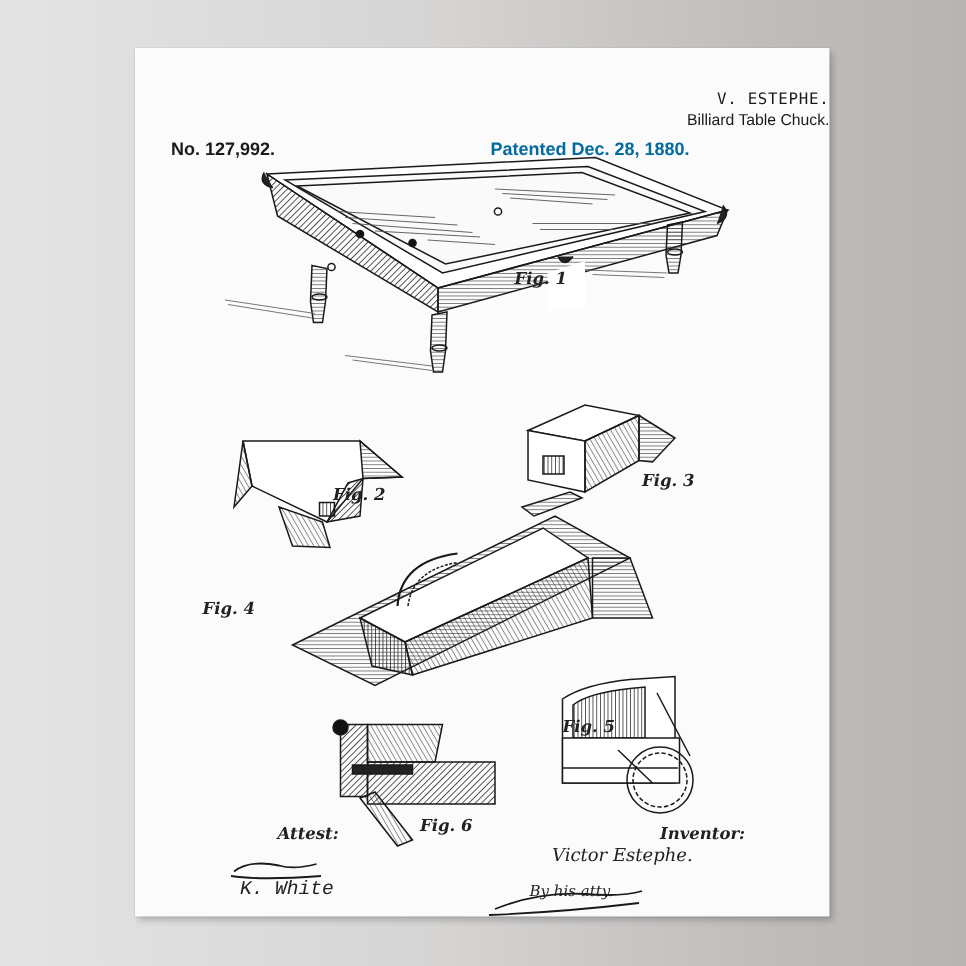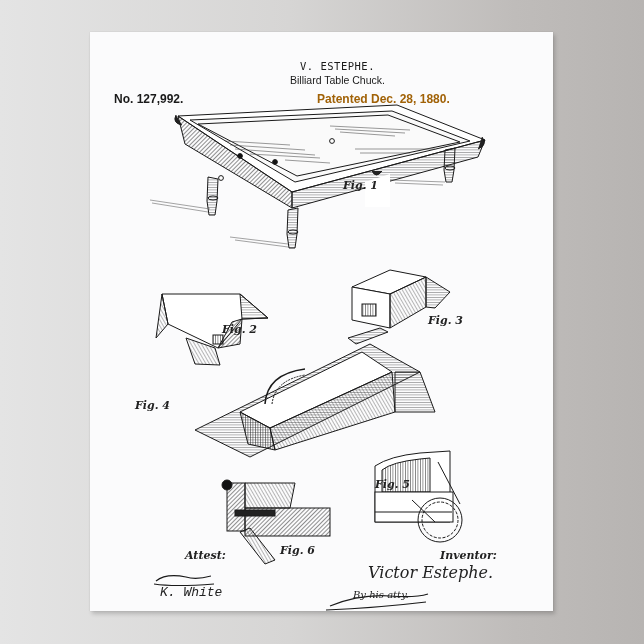--- a/index.html
+++ b/index.html
@@ -6,25 +6,25 @@
   body {
     width: 644px; height: 644px; overflow: hidden; position: relative;
     background: linear-gradient(90deg, #e4e4e4 0%, #d6d5d4 45%, #bfbcba 80%, #b7b4b2 100%);
     font-family: "DejaVu Serif", serif;
   }
   .poster {
     position: absolute; left: 90px; top: 32px; width: 463px; height: 579px;
     background: #fbfbfc;
     box-shadow: 2px 3px 4px rgba(0,0,0,0.18), 0 0 1px rgba(0,0,0,0.15);
   }
-  .hdr { position: absolute; left: 0; width: 100%; text-align: center; color: #1a1a1a; margin-left: 16px; }
+  .hdr { position: absolute; left: 0; width: 100%; text-align: right; color: #1a1a1a; }
   .inventor { top: 28px; font-family: "DejaVu Sans Mono", monospace; font-size: 10.5px; letter-spacing: 0.5px; }
   .title { top: 42px; font-family: Liberation Sans, sans-serif; font-size: 10.5px; }
   .patno { position: absolute; left: 24px; top: 60px; font-family: "Liberation Sans", sans-serif; font-weight: bold; font-size: 12px; color:#1a1a1a; }
-  .patdate { position: absolute; left: 227px; top: 60px; font-family: "Liberation Sans", sans-serif; font-weight: bold; font-size: 12px; color:#a16207; }
+  .patdate { position: absolute; left: 237px; top: 60px; font-family: "Liberation Sans", sans-serif; font-weight: bold; font-size: 12px; color:#0369a1; }
   .figlabel { position: absolute; font-family: "DejaVu Serif", serif; font-style: italic; font-weight: bold; font-size: 11px; color: #222; }
   .sig-head { position: absolute; font-family: "DejaVu Serif", serif; font-style: italic; font-weight: bold; font-size: 11px; color: #222; }
   .sig { position: absolute; font-family: "DejaVu Serif", serif; font-style: italic; font-size: 11px; color: #222; }
   svg.art { position: absolute; left: 0; top: 0; }
 </style>
 </head>
 <body>
 
 <div class="poster">
 
@@ -162,17 +162,17 @@
       <path d="M 240,574 q 30,-12 60,-10 q 25,2 38,-2"></path>
       <path d="M 236,578 q 50,-2 100,-8"></path>
     </g>
   </svg>
 
   <div class="sig-head" style="left:67px; top:517px;margin-left:28px;">Attest:</div>
   <div class="sig" style="left:74px; top:534px; opacity:0;">[signature]</div>
   <div class="sig" style="left:70px; top:553px; font-size:13px;font-family:Liberation Mono, monospace;">K. White</div>
 
   <div class="sig-head" style="left:328px; top:517px;margin-left:22px;">Inventor:</div>
-  <div class="sig" style="left:278px; top:531px; font-size:16px;">Victor Estephe.</div>
+  <div class="sig" style="left:278px; top:531px; font-size:12px;">Victor Estephe.</div>
   <div class="sig" style="left:263px; top:516px; font-size:10px;margin-top:41px;">By his atty.</div>
   <div class="sig" style="left:260px; top:562px; opacity:0;">[signature]</div>
 
 </div>
 
 </body></html>

